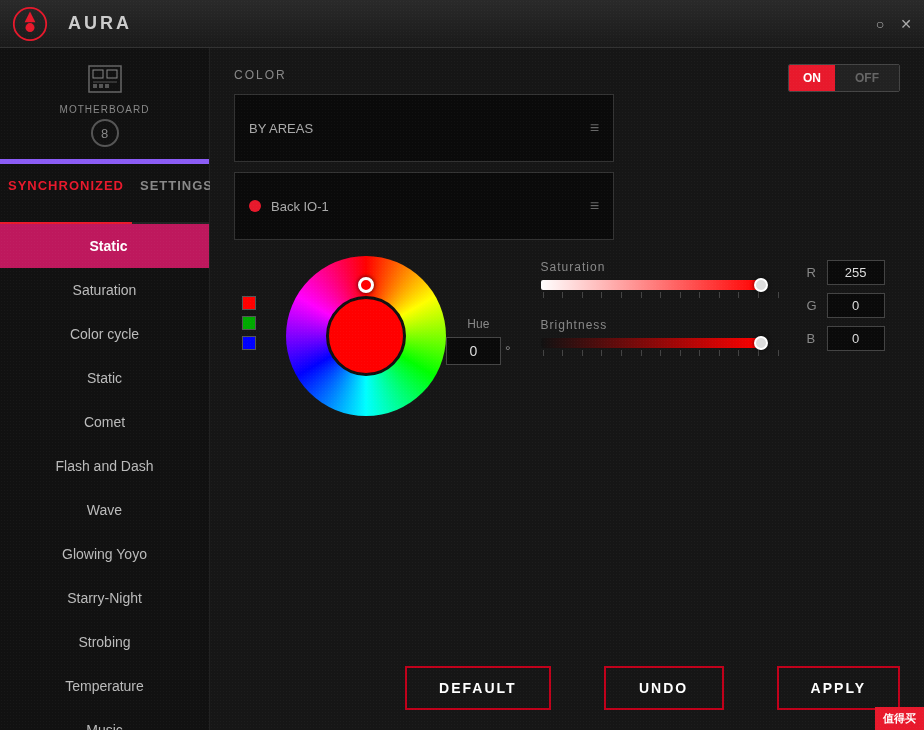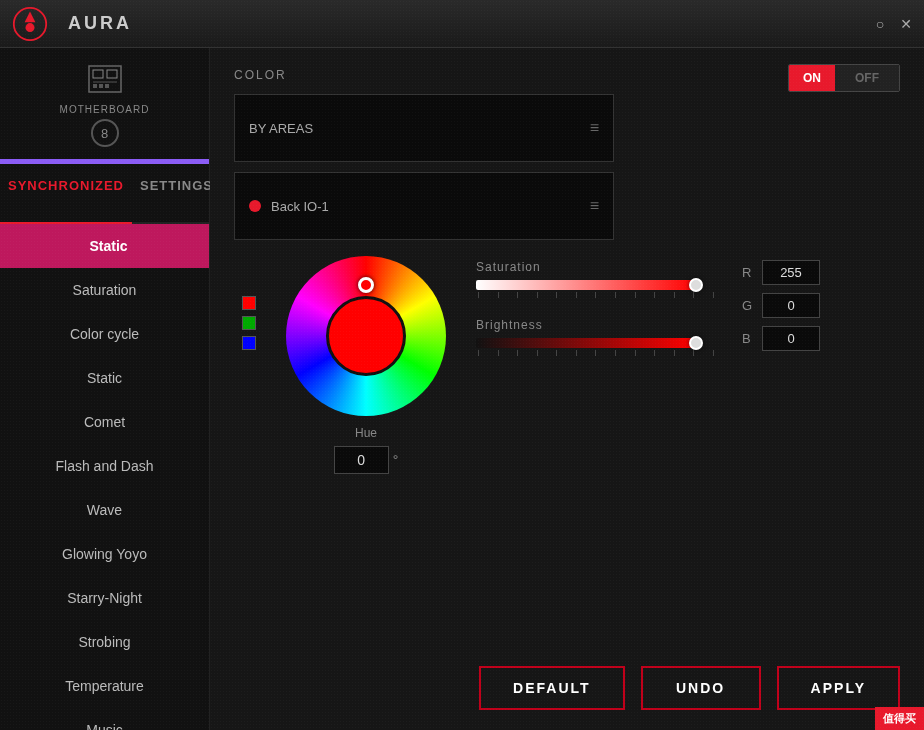--- a/index.html
+++ b/index.html
@@ -404,20 +404,21 @@
       padding: 12px 32px;
       font-size: 14px;
       font-weight: bold;
       letter-spacing: 2px;
       cursor: pointer;
       background: transparent;
       border: 2px solid #c0001a;
       color: #fff;
       min-width: 120px;
       text-align: center;
+      margin-left: 37px;
     }
     .btn-apply {
       background: transparent;
     }
 
     
     .texture-overlay {
       position: fixed;
       top: 0; left: 0; right: 0; bottom: 0;
       pointer-events: none;
@@ -559,21 +560,21 @@
     </div>
 
     <div class="color-picker-section">
 
       <div class="color-swatches">
         <div class="swatch" style="background:#ff0000;"></div>
         <div class="swatch" style="background:#00aa00;"></div>
         <div class="swatch" style="background:#0000ff;"></div>
       </div>
 
-      <div style="display:flex;flex-direction:column;align-items:center;">
+      <div style="display:flex;align-items:center;">
         <div class="color-wheel-container">
           <div class="color-wheel"></div>
           <div class="color-wheel-inner"></div>
           <div class="color-wheel-handle"></div>
         </div>
         <div class="hue-section">
           <div class="hue-label">Hue</div>
           <div class="hue-input-row">
             <input class="hue-input" type="text" value="0" style="">
             <span class="degree-symbol">°</span>

